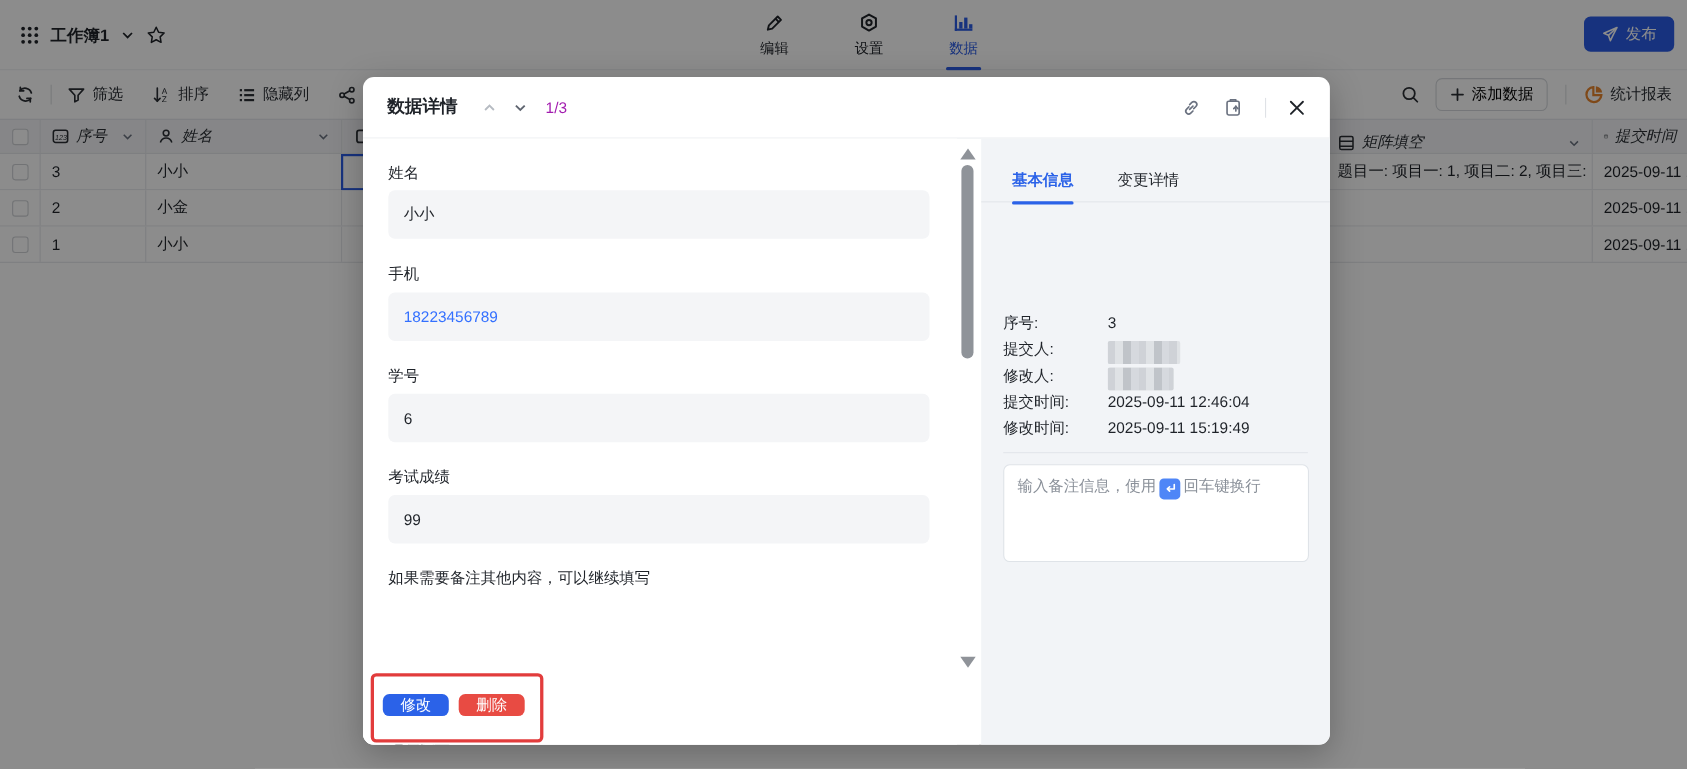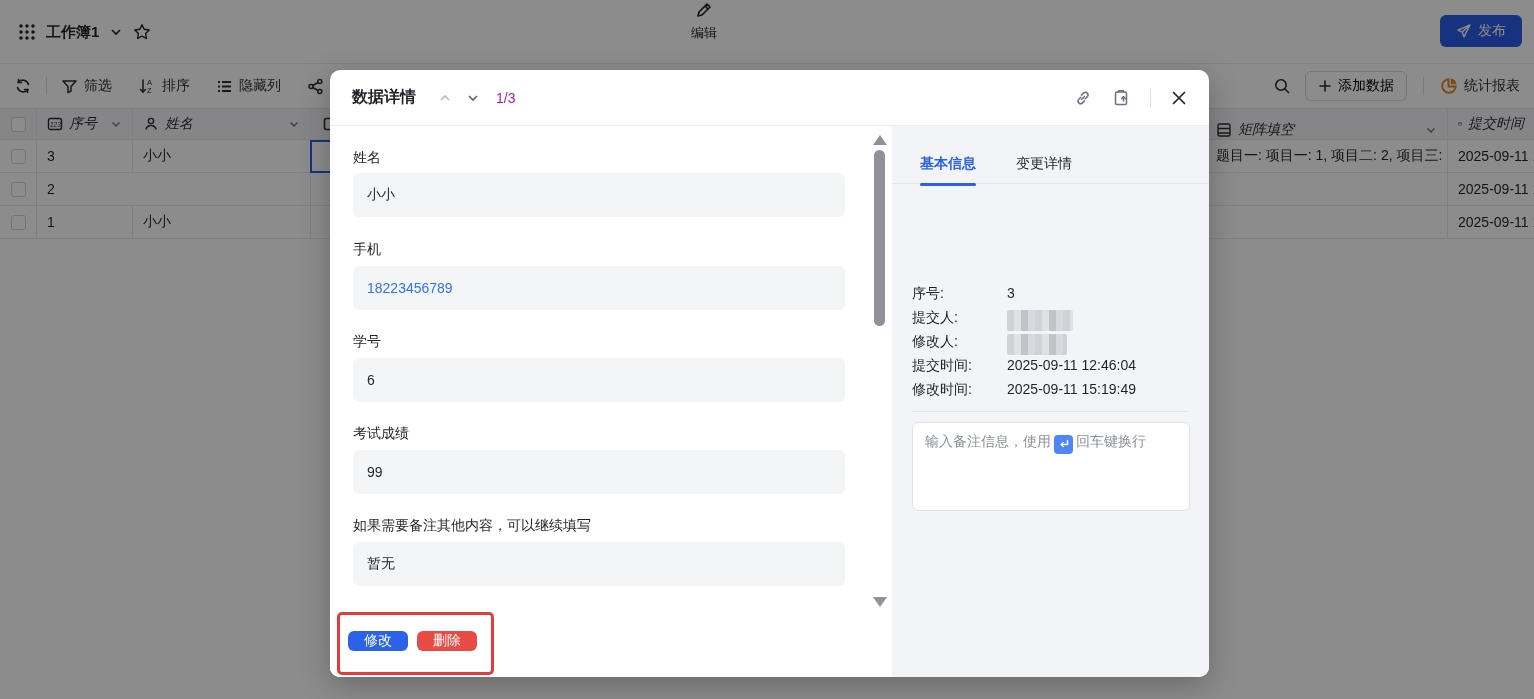--- a/index.html
+++ b/index.html
@@ -5,21 +5,21 @@
   * { margin:0; padding:0; box-sizing:border-box; }
   html,body { width:1534px; height:699px; overflow:hidden; }
   body { font-family:"Liberation Sans","DejaVu Sans",sans-serif; color:#1f2329; background:#fff; position:relative; }
   svg { display:block; }
 
   
   .app { position:absolute; inset:0; background:#fff; }
   .topbar { position:absolute; left:0; top:0; right:0; height:64px; background:#fff; border-bottom:1px solid #ebedf0; }
   .tb-left { position:absolute; left:18px; top:0; height:64px; display:flex; align-items:center; gap:10px; }
   .wb-title { font-size:15px; font-weight:bold; }
-  .tb-tabs { position:absolute; left:676px; top:0; height:64px; display:flex; gap:30px;flex-direction:column; }
+  .tb-tabs { position:absolute; left:676px; top:0; height:64px; display:flex; gap:30px; }
   .tb-tab { width:56px; display:flex; flex-direction:column; align-items:center; justify-content:center; gap:4px; font-size:13px; color:#1f2329; position:relative; cursor:pointer; }
   .tb-tab.active { color:#2b5ce5; }
   .tb-tab.active::after { content:""; position:absolute; bottom:0; left:12px; right:12px; height:3px; background:#2b5ce5; border-radius:2px; }
   .publish-btn { position:absolute; right:12px; top:15px; height:32px; padding:0 16px; background:#2b5ce5; color:#fff; border:none; border-radius:6px; font-size:14px; display:flex; align-items:center; gap:6px; cursor:pointer; }
 
   .toolbar { position:absolute; left:0; top:64px; right:0; height:44px; background:#fff; display:flex; align-items:center; }
   .tool-item { display:flex; align-items:center; gap:6px; font-size:14px; color:#2a2e34; margin-right:26px; cursor:pointer; }
   .tool-sep { width:1px; height:18px; background:#dcdee0; margin:0 14px; }
   .toolbar-right { position:absolute; right:14px; top:0; height:44px; display:flex; align-items:center; gap:14px; }
   .add-data-btn { display:flex; align-items:center; gap:6px; font-size:14px; border:1px solid #d5d8dc; border-radius:6px; height:30px; padding:0 12px; background:#fff; cursor:pointer; }
@@ -276,20 +276,21 @@
       <div class="g-cell" style="left:132px;width:178px;">小小</div>
       <div class="sel-cell" style="left:310px; top:0; width:40px; height:33px;"></div>
       <div class="g-cell" style="left:1205px;width:242px;">题目一: 项目一: 1, 项目二: 2, 项目三:</div>
       <div class="g-cell" style="left:1447px;width:87px;">2025-09-11 1</div>
     </div>
     <div class="g-row" style="top:65px;">
       <div class="g-cell first" style="left:0;width:36px;">
           <span class="chk"></span>
         </div>
       <div class="g-cell" style="left:36px;width:96px;">2</div>
+      <div class="g-cell" style="left:132px;width:178px;">小金</div>
       <div class="g-cell" style="left:310px;width:895px;"></div>
       <div class="g-cell" style="left:1205px;width:242px;"></div>
       <div class="g-cell" style="left:1447px;width:87px;">2025-09-11 1</div>
     </div>
     <div class="g-row" style="top:98px;">
       <div class="g-cell first" style="left:0;width:36px;">
           <span class="chk"></span>
         </div>
       <div class="g-cell" style="left:36px;width:96px;">1</div>
       <div class="g-cell" style="left:132px;width:178px;">小小</div>
@@ -359,23 +360,20 @@
     <div class="f-box" style="top:232px;">
         <span>6</span>
       </div>
 
     <span class="f-label" style="top:299px;">考试成绩</span>
     <div class="f-box" style="top:324px;">
         <span>99</span>
       </div>
 
     <span class="f-label" style="top:391px;">如果需要备注其他内容，可以继续填写</span>
-    <div class="f-box" style="top:416px;">
-        <span>暂无</span>
-      </div>
 
     <span class="f-label" style="top:536px;">地理位置</span>
   </div>
 
   <div class="m-scroll">
     <div class="sc-up"></div>
     <div class="sc-thumb"></div>
     <div class="sc-down"></div>
   </div>
 

